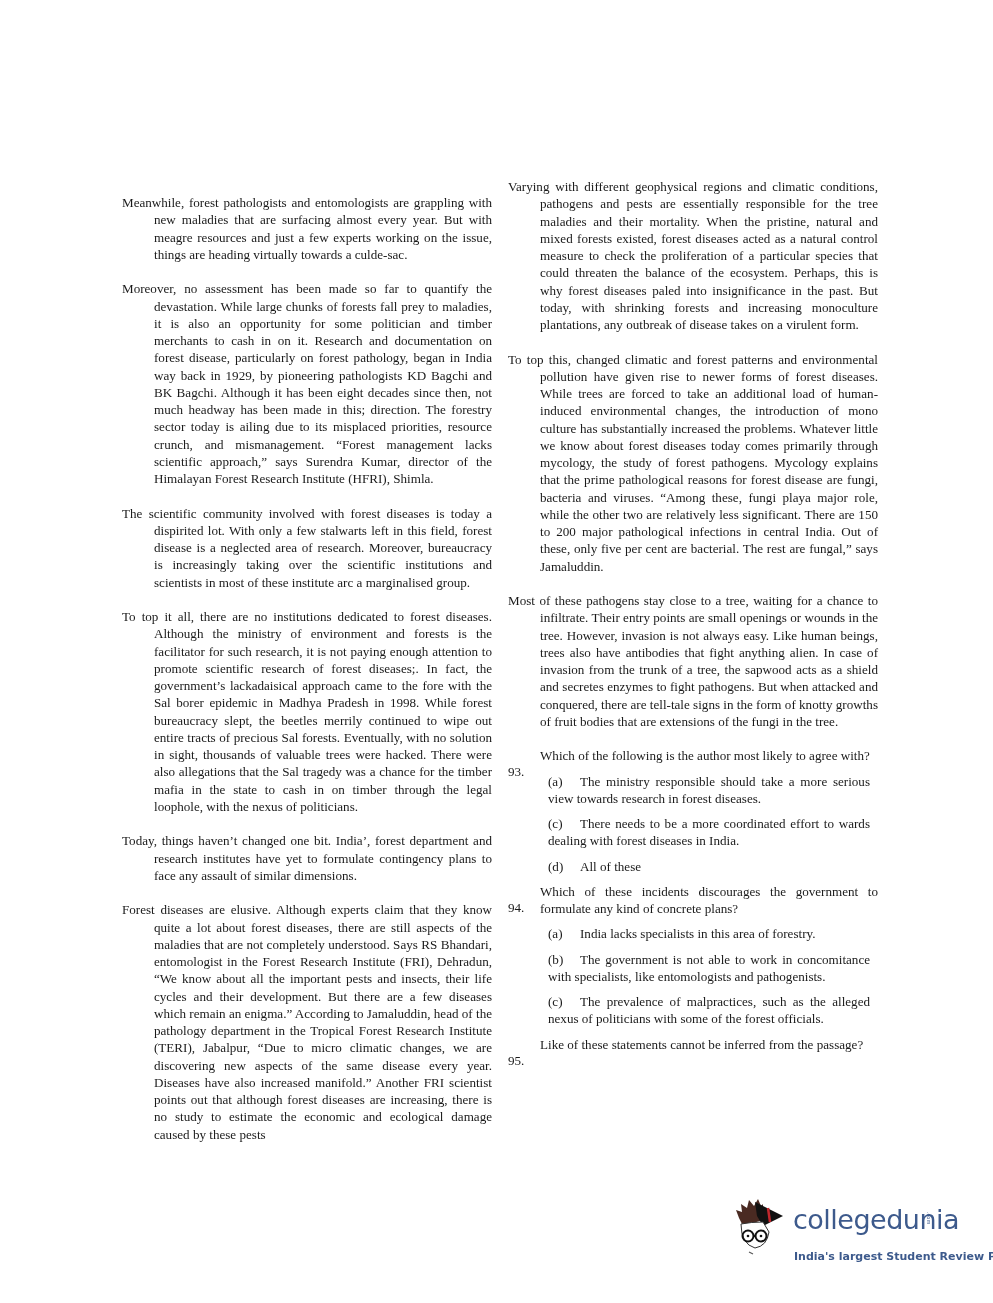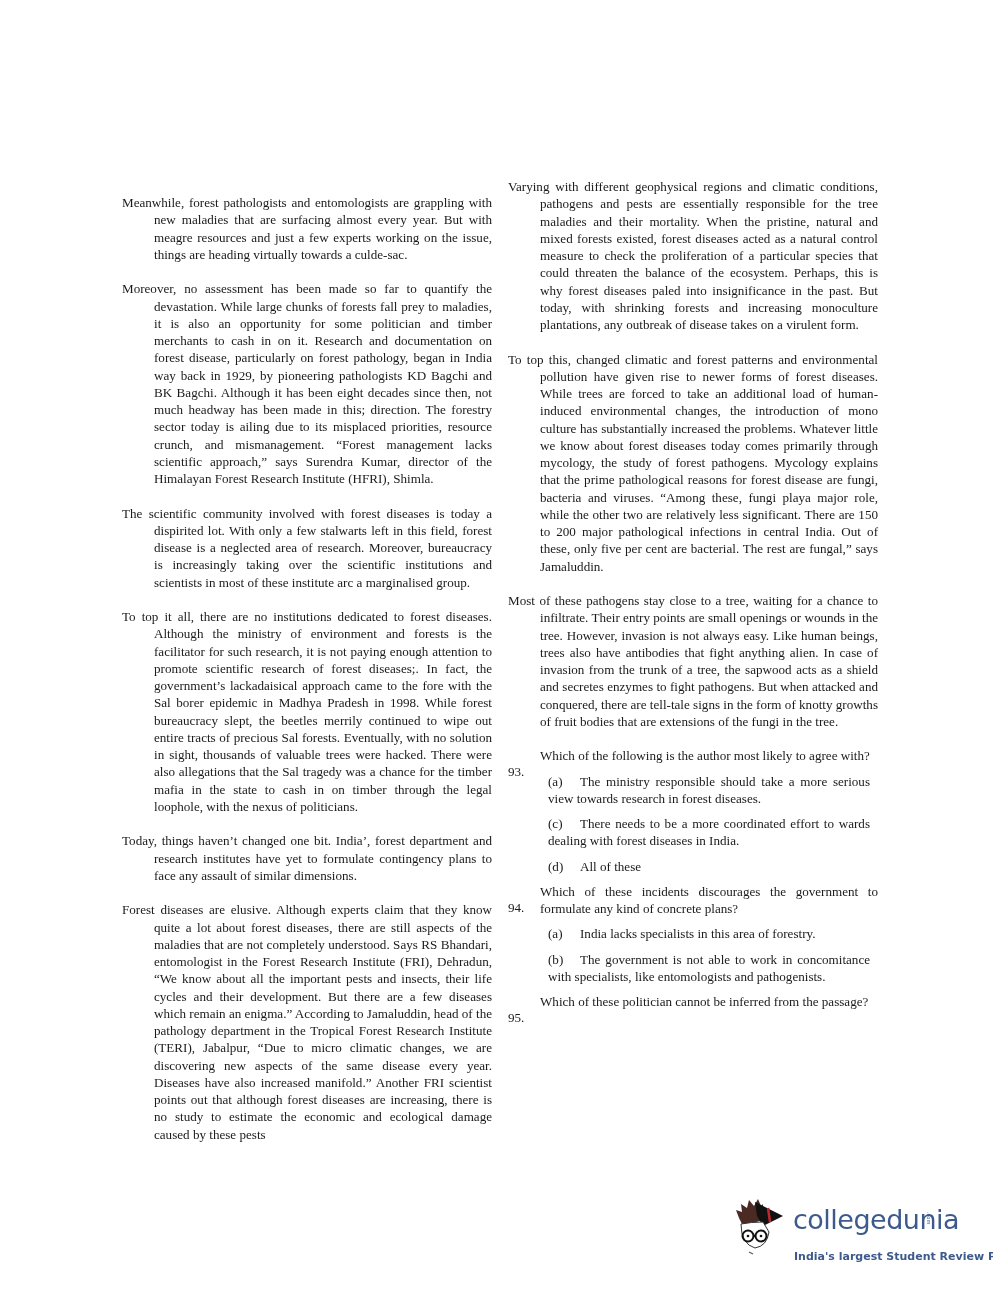--- a/index.html
+++ b/index.html
@@ -69,26 +69,27 @@
     <p class="opt"><span class="lbl">(d)</span><span>All of these</span></p>
   </div>
 
   <div>
     <p class="q">
       <span class="num">94.</span>
       <span>Which of these incidents discourages the government to formulate any kind of concrete plans?</span>
     </p>
     <p class="opt"><span class="lbl">(a)</span><span>India lacks specialists in this area of forestry.</span></p>
     <p class="opt"><span class="lbl">(b)</span><span>The government is not able to work in concomitance with specialists, like entomologists and  pathogenists.</span></p>
+    <p class="opt"><span class="lbl">(c)</span><span>The prevalence of malpractices, such as the alleged nexus of politicians with some of the  forest officials.</span></p>
   </div>
 
   <div>
     <p class="q">
       <span class="num">95.</span>
-      <span>Which of these politician cannot be inferred from the passage?</span>
+      <span>Like of these statements cannot be inferred from the passage?</span>
     </p>
   </div>
 </div>
 
 <div class="logo">
   <svg class="mascot" viewBox="0 0 60 64" xmlns="http://www.w3.org/2000/svg">
 
     <path d="M6 22 L3 14 L9 16 L8 8 L14 12 L16 4 L21 10 L25 3 L28 10 L30 8 L30 24 L10 30 Z" fill="#4a2a22"></path>
 
     <path d="M22 6 L50 20 L30 30 L24 20 Z" fill="#111111"></path>

